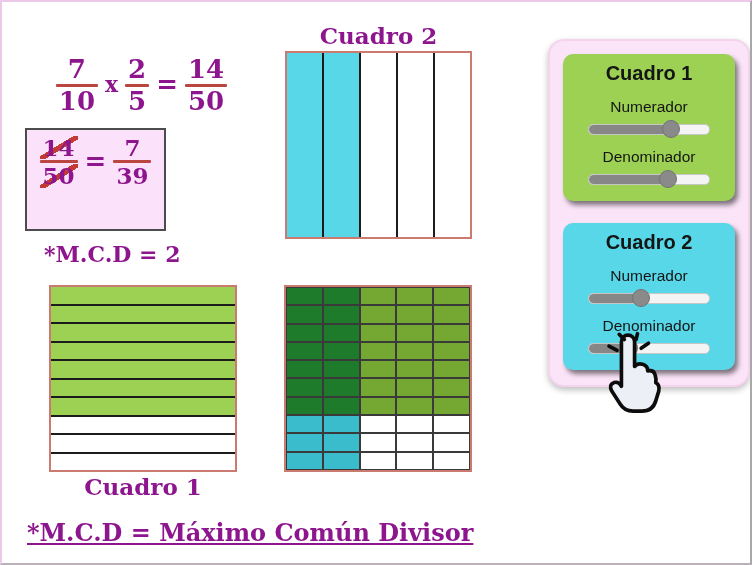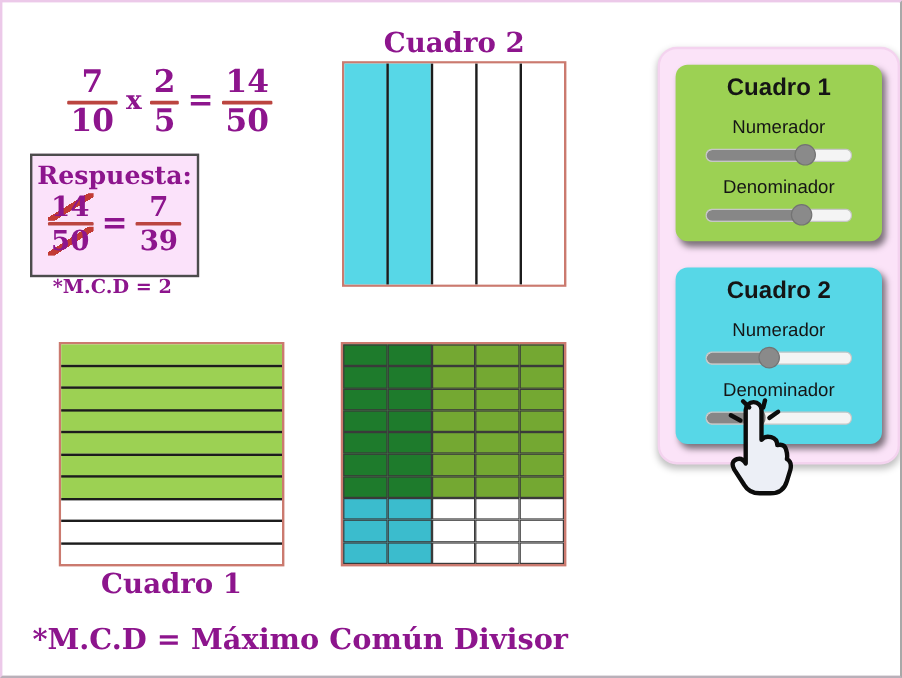--- a/index.html
+++ b/index.html
@@ -22,22 +22,22 @@
   .op.eq{font-size:26px;}
   
   .respuesta{
     position:absolute;left:23px;top:126px;width:141px;height:103px;box-sizing:border-box;
     background:#fbe2fa;border:2px solid #4c4c4c;padding-top:3px;
   }
   .respuesta-title{font-size:21px;text-align:center;}
   .respuesta-row{display:flex;align-items:center;justify-content:center;gap:7px;margin-top:3px;}
   .respuesta-row .num,.respuesta-row .den{font-size:23px;}
   .struck{background:linear-gradient(to bottom right,transparent 44%,#c23b34 44%,#c23b34 57%,transparent 57%);}
-  .mcd-note{position:absolute;left:42px;top:227px;font-size:16px;}
-  .footer-note{position:absolute;left:25px;top:516px;font-size:24px;}
+  .mcd-note{position:absolute;left:42px;top:239px;font-size:22px;}
+  .footer-note{position:absolute;left:25px;top:516px;font-size:24px;text-decoration:underline;}
   
   .grid-title-top{position:absolute;left:283px;top:20px;width:187px;text-align:center;font-size:23px;}
   .grid-label-bottom{position:absolute;left:47px;top:471px;width:188px;text-align:center;font-size:23px;}
   .vgrid{position:absolute;left:283px;top:49px;width:187px;height:188px;box-sizing:border-box;border:2px solid #cb7a6f;}
   .hgrid{position:absolute;left:47px;top:283px;width:188px;height:187px;box-sizing:border-box;border:2px solid #cb7a6f;}
   .mgrid{position:absolute;left:282px;top:283px;width:188px;height:187px;box-sizing:border-box;border:2px solid #cb7a6f;}
   .gcell{flex:1;}
   .pcell{border:1px solid #3a3a3a;}
   
   .panel{
@@ -80,21 +80,20 @@
     </span>
     <span class="op eq">=</span>
     <span class="frac">
       <span class="num">14</span>
       <span class="bar"></span>
       <span class="den">50</span>
     </span>
   </div>
 
   <div class="respuesta purple">
-    <div class="respuesta-title">Respuesta:</div>
     <div class="respuesta-row">
       <span class="frac">
         <span class="num struck">14</span>
         <span class="bar"></span>
         <span class="den struck">50</span>
       </span>
       <span class="op eq">=</span>
       <span class="frac">
         <span class="num">7</span>
         <span class="bar"></span>

